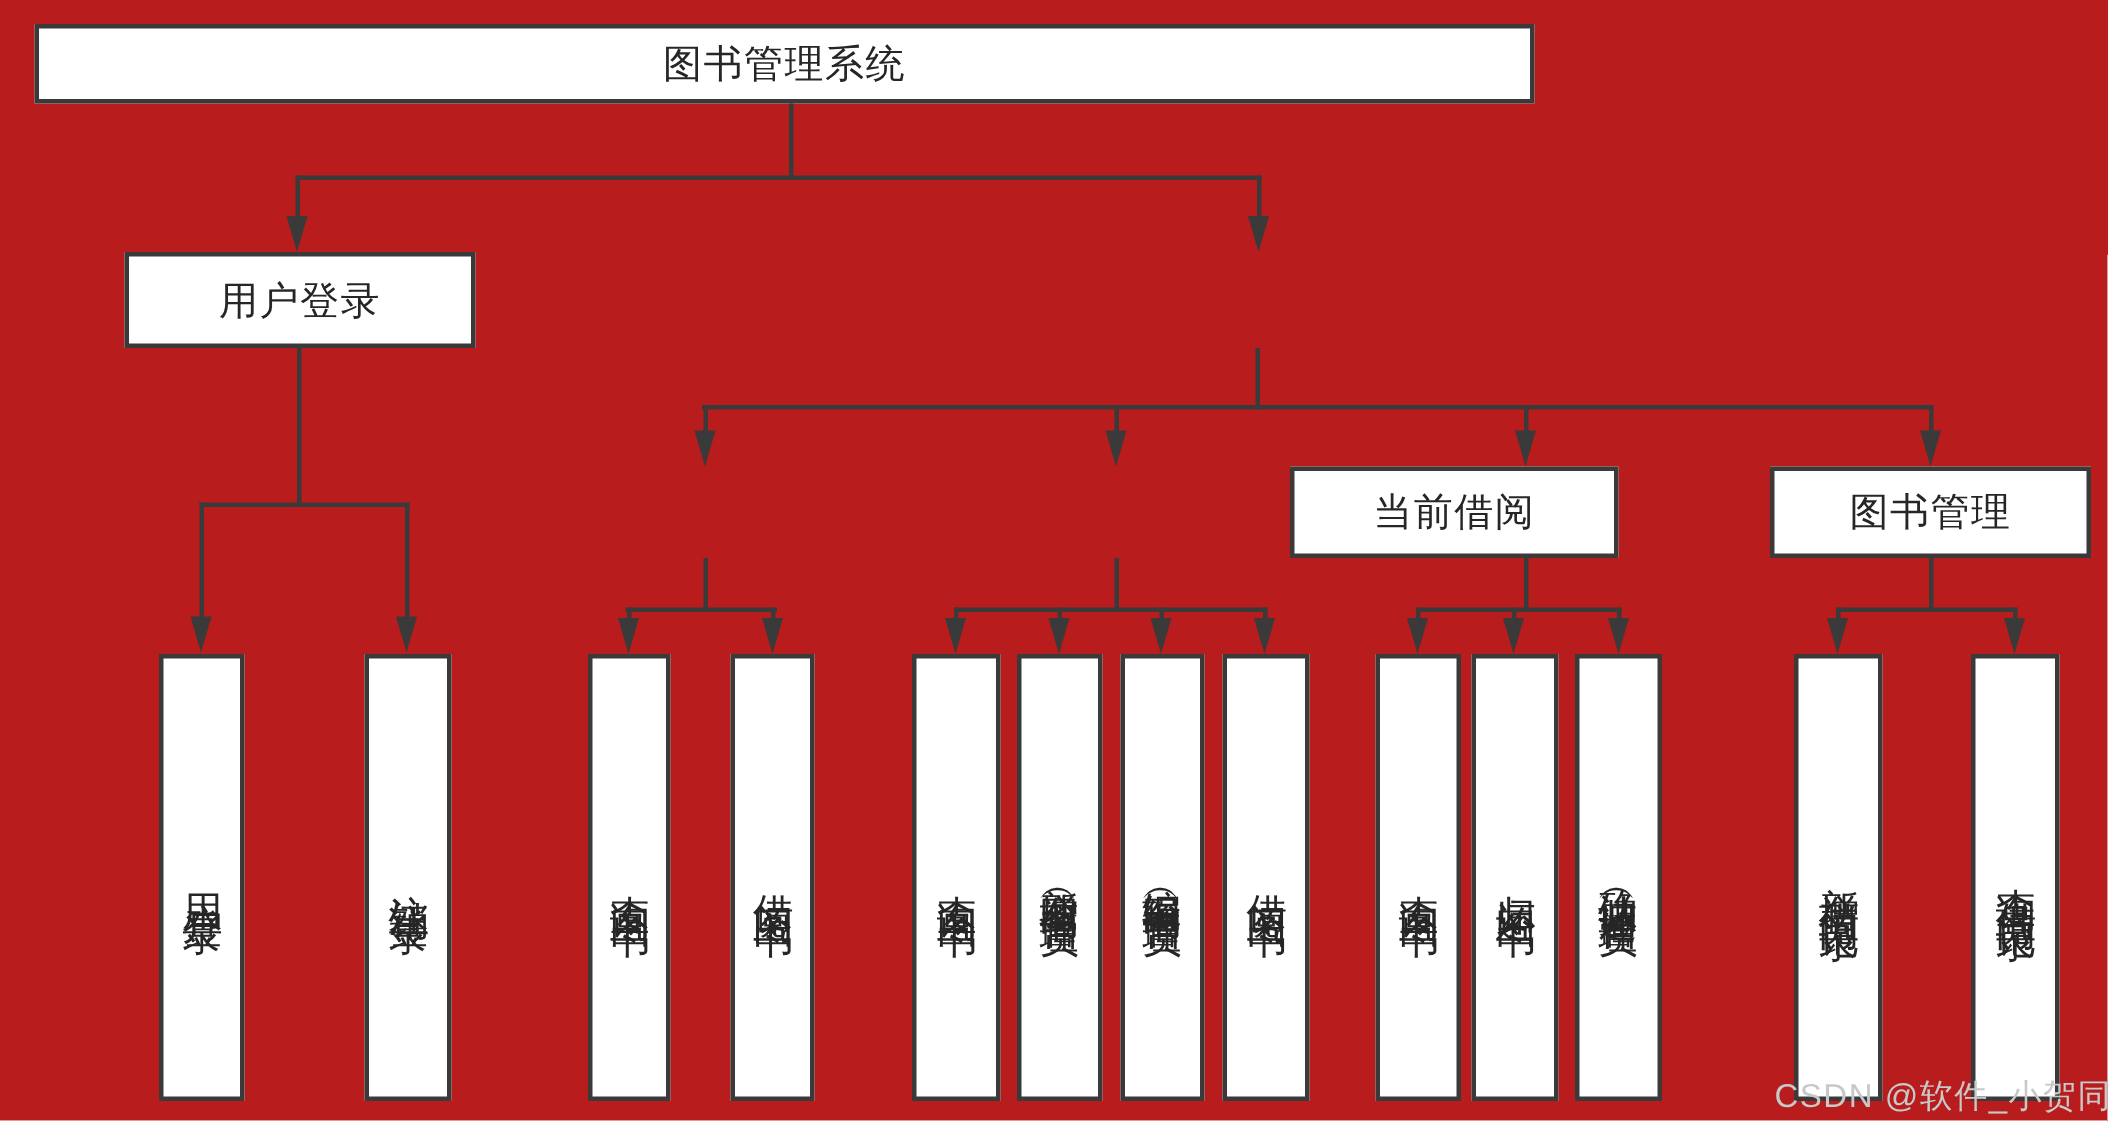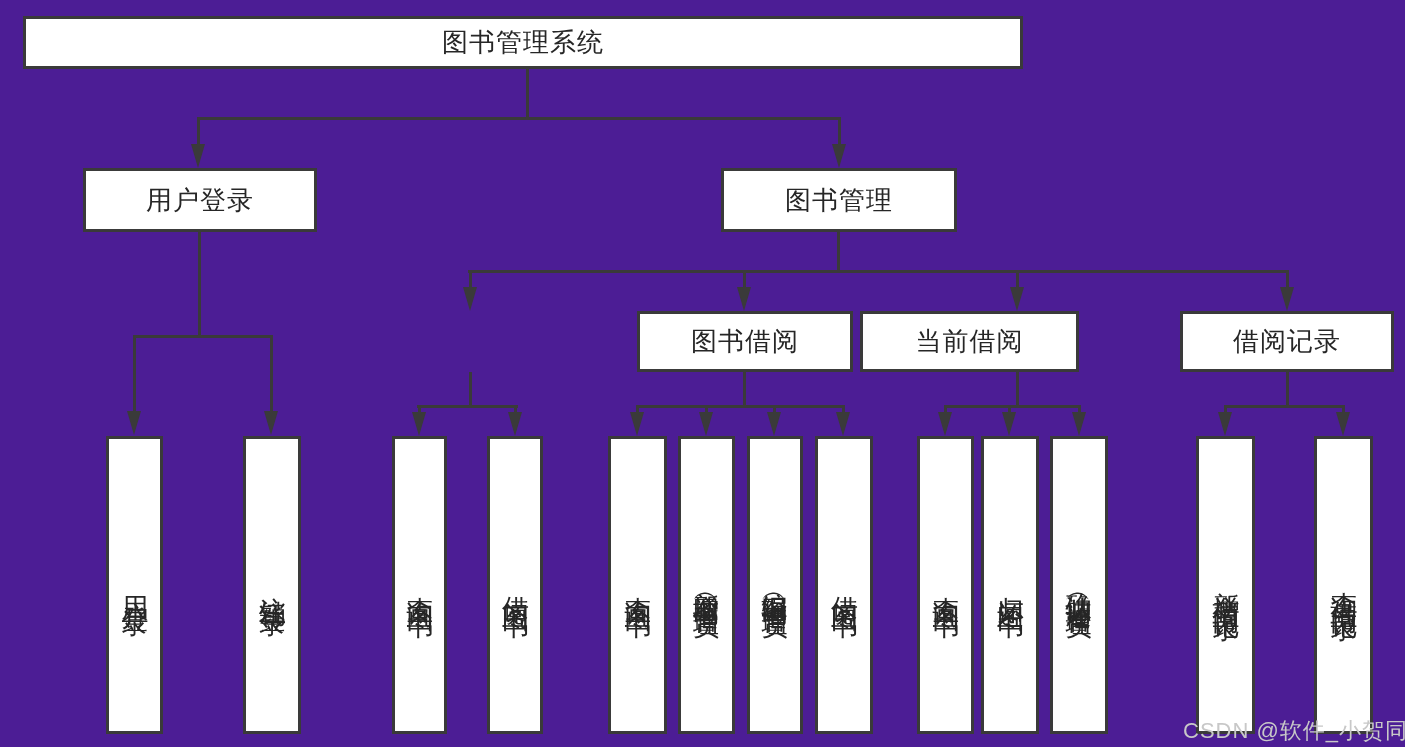--- a/index.html
+++ b/index.html
@@ -1,17 +1,17 @@
 <!DOCTYPE html>
 <html><head>
 <meta charset="utf-8">
 <style>
   html,body{margin:0;padding:0;background:#ffffff;}
   #canvas{
-    position:relative;width:1405px;height:747px;background:#4c1d95;overflow:hidden;
+    position:relative;width:1405px;height:747px;background:#b91c1c;overflow:hidden;
     font-family:"Liberation Sans","DejaVu Sans",sans-serif;color:#262626;
   }
   .node{
     position:absolute;box-sizing:border-box;border:3px solid #3a3a3a;background:#ffffff;
     display:flex;align-items:center;justify-content:center;
     font-size:26px;letter-spacing:1px;white-space:nowrap;
   }
   .leaf{
     position:absolute;top:436px;height:298px;box-sizing:border-box;
     border:3px solid #3a3a3a;background:#ffffff;
@@ -35,32 +35,26 @@
 
 <div id="canvas">
 
   <div class="node" style="left:23px;top:16px;width:1000px;height:53px">
     <span>图书管理系统</span>
   </div>
 
   <div class="node" style="left:83px;top:168px;width:234px;height:64px">
     <span>用户登录</span>
   </div>
-  <div class="node" style="left:721px;top:168px;width:236px;height:64px">
-    <span>图书管理</span>
-  </div>
 
-  <div class="node" style="left:637px;top:311px;width:216px;height:61px">
-    <span>图书借阅</span>
-  </div>
   <div class="node" style="left:860px;top:311px;width:219px;height:61px">
     <span>当前借阅</span>
   </div>
   <div class="node" style="left:1180px;top:311px;width:214px;height:61px">
-    <span>借阅记录</span>
+    <span>图书管理</span>
   </div>
 
   <div class="leaf" style="left:106px;width:57px">用户登录</div>
   <div class="leaf" style="left:243px;width:58px">注销登录</div>
 
   <div class="leaf" style="left:392px;width:55px">查询图书</div>
   <div class="leaf" style="left:487px;width:56px">借阅图书</div>
 
   <div class="leaf" style="left:608px;width:59px">查询图书</div>
   <div class="leaf long" style="left:678px;width:57px">新增图书（管理员）</div>

